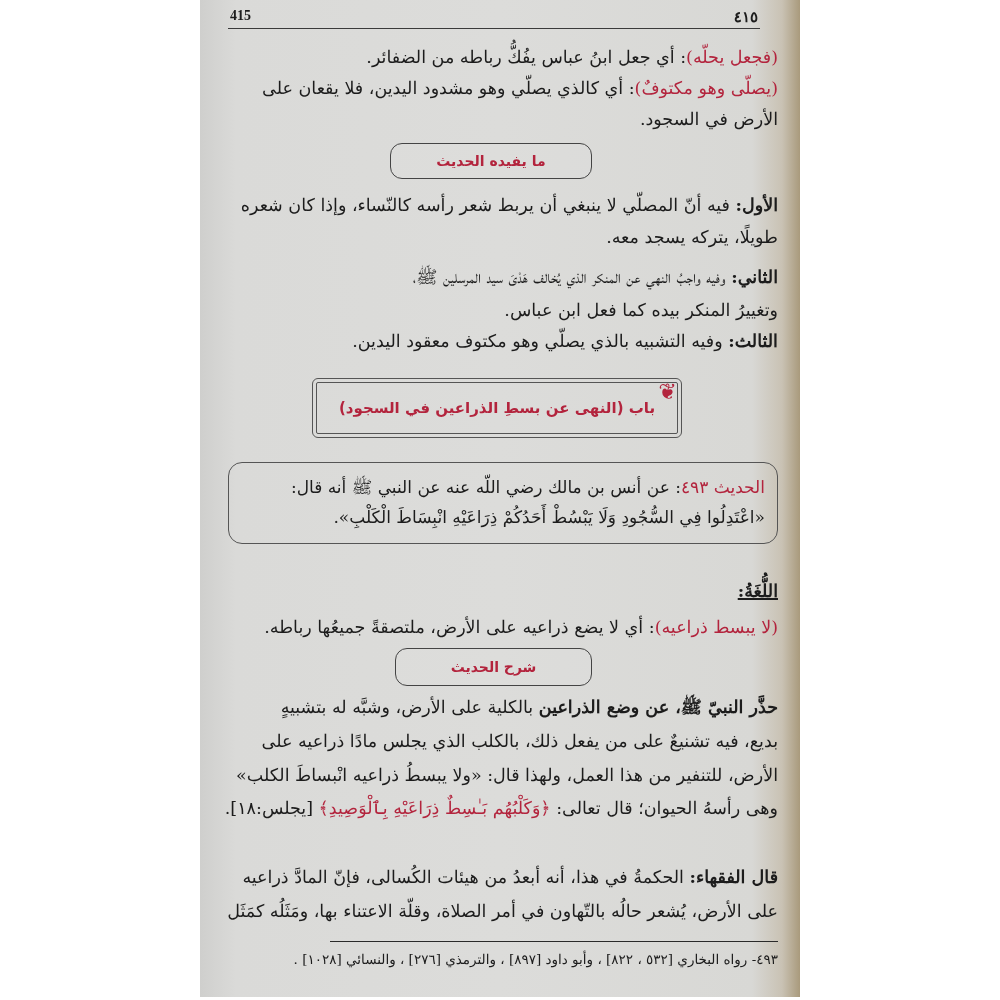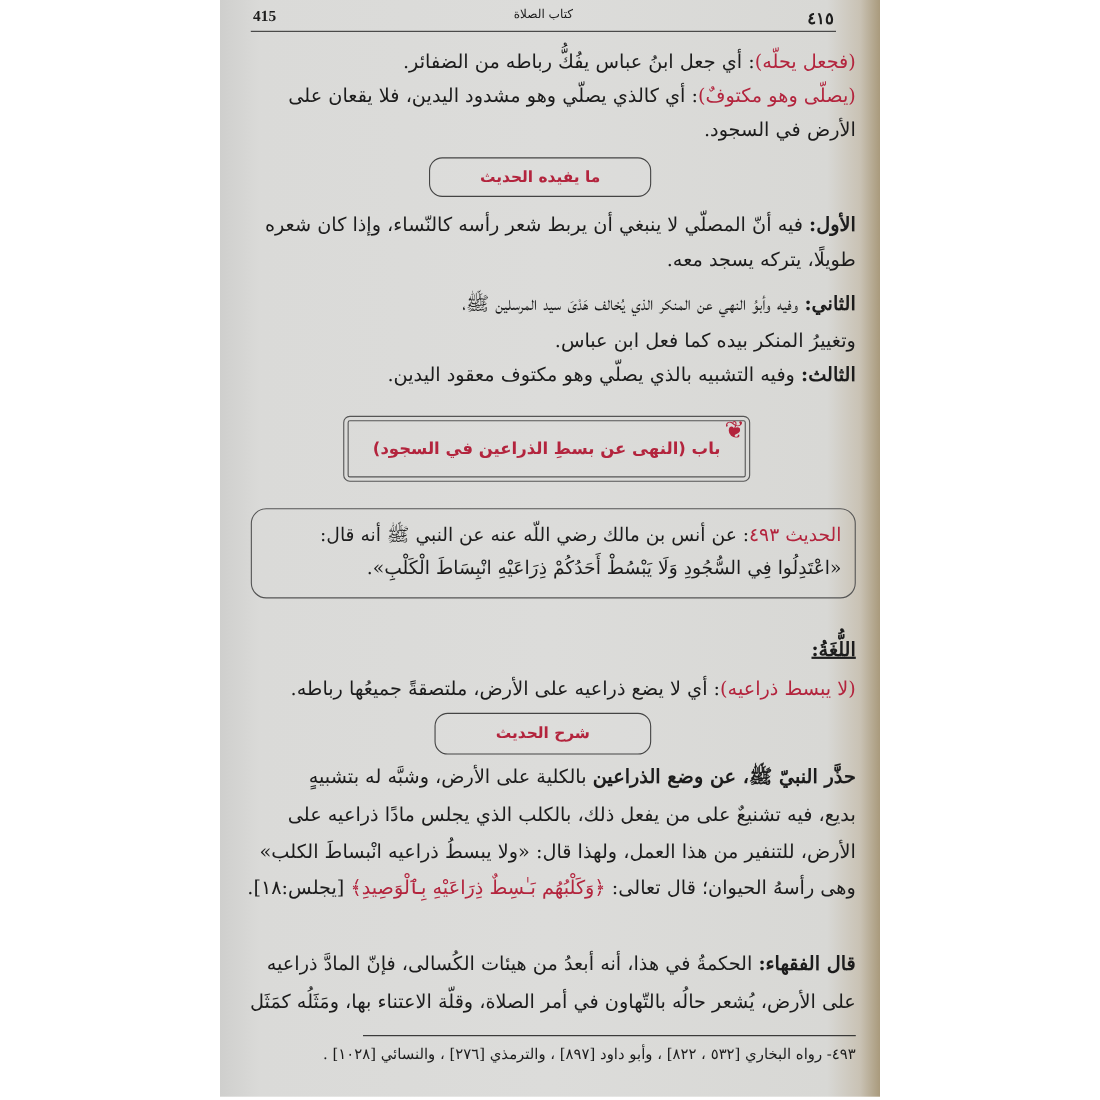--- a/index.html
+++ b/index.html
@@ -85,41 +85,40 @@
       font-size: 13.5px; line-height: 22px; white-space: nowrap;
     }
   </style>
 </head>
 <body>
 
 <div class="page">
 
   <div class="header">
     <span class="pnum-ar">٤١٥</span>
-    <span class="running">كتاب الصلاة</span>
     <span class="pnum-en">415</span>
   </div>
 
   <div class="line" style="top:42px;">
     <span class="red">(فجعل يحلّه)</span><span>: أي جعل ابنُ عباس يفُكُّ رباطه من الضفائر.</span>
   </div>
   <div class="line" style="top:73px;">
     <span class="red">(يصلّى وهو مكتوفٌ)</span><span>: أي كالذي يصلّي وهو مشدود اليدين، فلا يقعان على</span>
   </div>
   <div class="line" style="top:104px;">الأرض في السجود.</div>
 
   <div class="box" style="left:190px; width:200px; top:143px; height:34px; line-height:34px;">ما يفيده الحديث</div>
 
   <div class="line" style="top:190px;">
     <span class="bold">الأول:</span><span> فيه أنّ المصلّي لا ينبغي أن يربط شعر رأسه كالنّساء، وإذا كان شعره</span>
   </div>
   <div class="line" style="top:222px;">طويلًا، يتركه يسجد معه.</div>
 
   <div class="line" style="top:262px;">
-    <span class="bold">الثاني:</span><span> وفيه وأبوُ النهي عن المنكر الذي يُخالف هَدْىَ سيد المرسلين ﷺ،</span>
+    <span class="bold">الثاني:</span><span> وفيه واجبُ النهي عن المنكر الذي يُخالف هَدْىَ سيد المرسلين ﷺ،</span>
   </div>
   <div class="line" style="top:295px;">وتغييرُ المنكر بيده كما فعل ابن عباس.</div>
 
   <div class="line" style="top:326px;">
     <span class="bold">الثالث:</span><span> وفيه التشبيه بالذي يصلّي وهو مكتوف معقود اليدين.</span>
   </div>
 
   <div class="bab-box">
     <span class="ornament">❦</span>
     <span>باب (النهى عن بسطِ الذراعين في السجود)</span>

